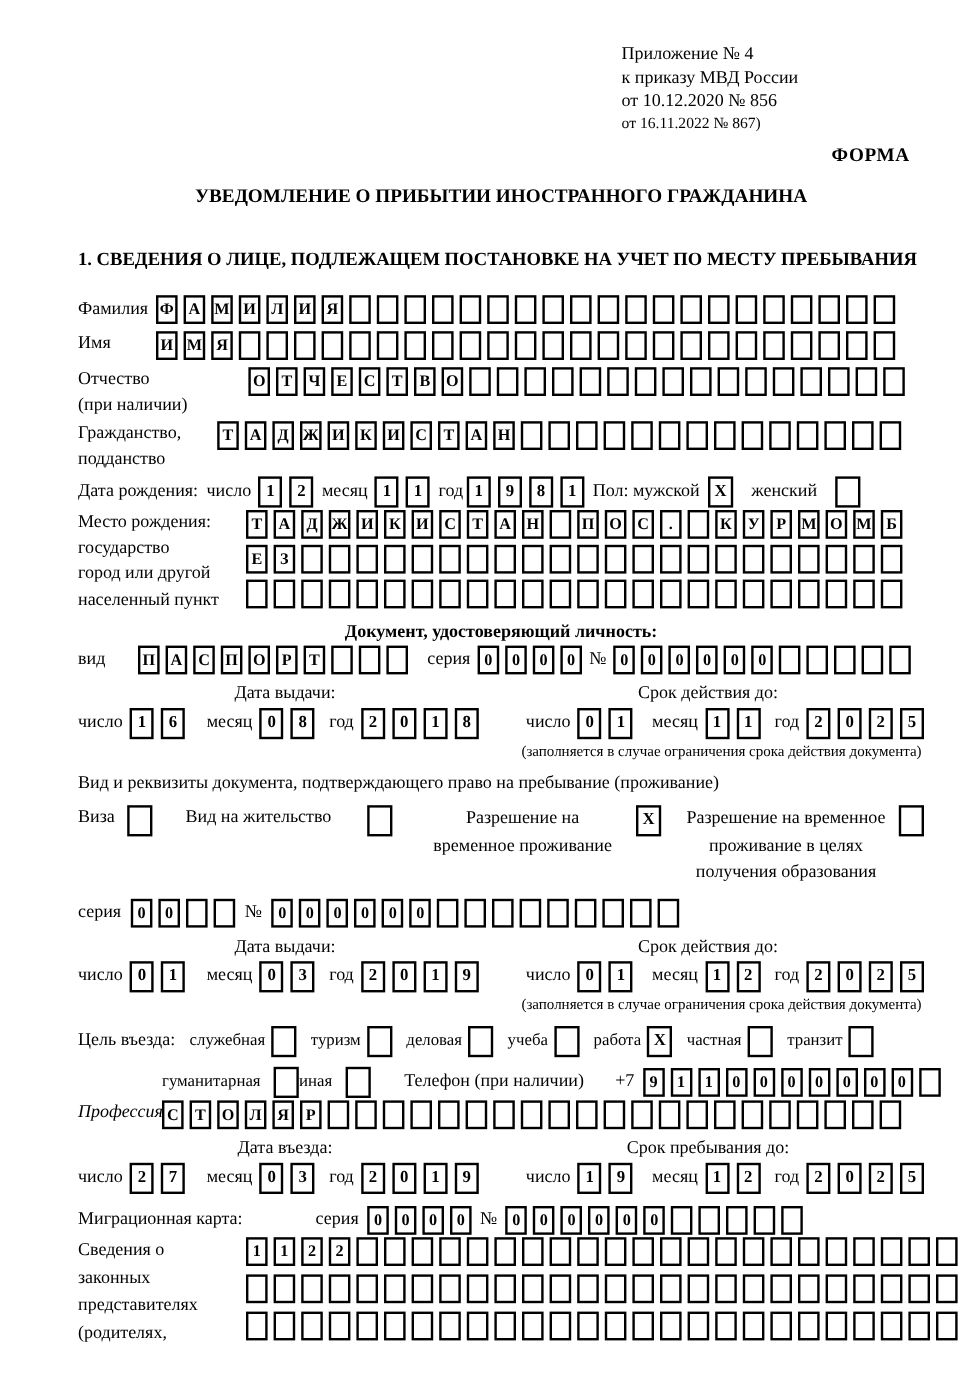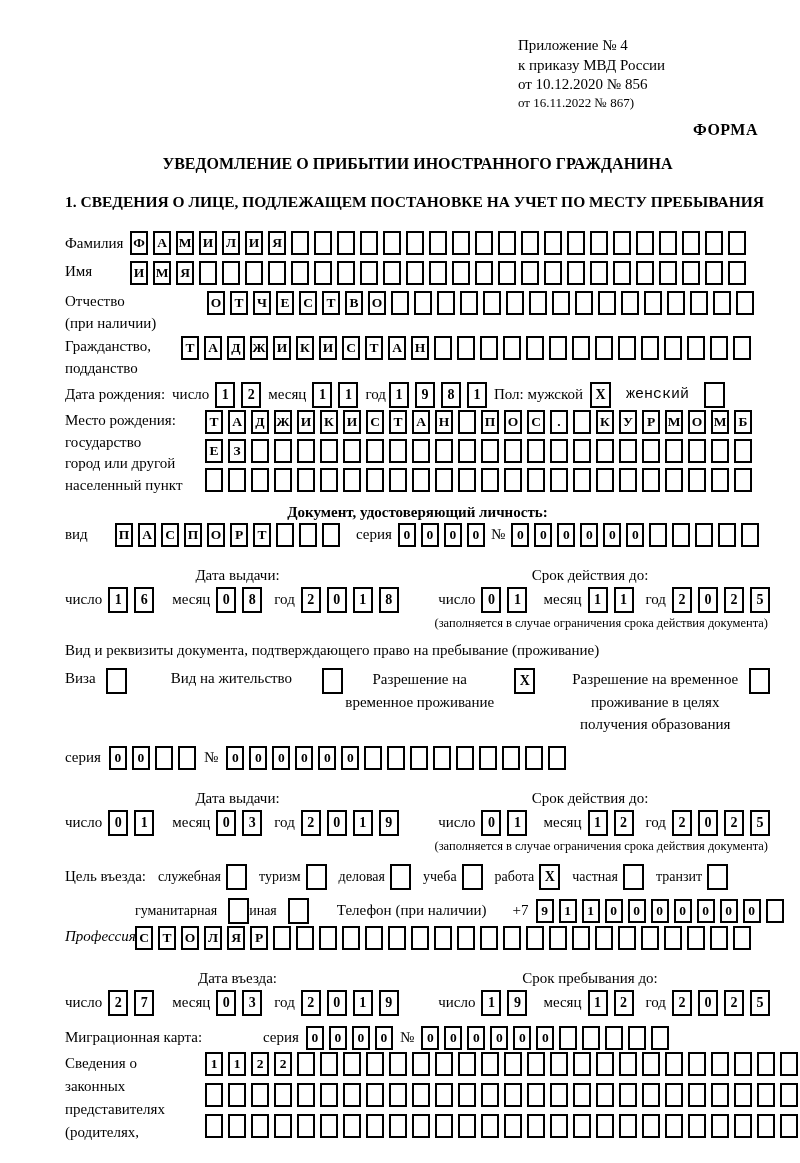--- a/index.html
+++ b/index.html
@@ -9,51 +9,51 @@
         padding:36px 30px 0 65px;}
   
   .hdr{margin-left:auto;width:252px;}
   .hline{font-size:15px;line-height:1.3;}
   .hsub{font-size:13px;line-height:1.3;}
   .hsub:first-of-type{margin-top:3px;}
   .forma{text-align:right;padding-right:12px;font-weight:bold;font-size:16px;
          margin-top:10px;letter-spacing:.5px;}
   .title{text-align:center;font-weight:bold;font-size:16px;margin-top:14px;line-height:1.4;}
   .blankline{display:inline-block;width:52px;border-bottom:2.5px solid #000;height:13px;margin-left:14px;}
-  .sect{font-weight:bold;font-size:15.5px;margin-top:17px;}
+  .sect{font-weight:bold;font-size:15.5px;margin-top:32px;}
   
   .frow{display:flex;align-items:flex-start;margin-top:6px;}
   .flabel{font-size:15px;line-height:1.45;flex:0 0 auto;}
   .flabel-s{font-size:14px;line-height:1.5;flex:0 0 auto;}
   .w65{width:65px;} .w70{width:70px;font-style:italic;} .w116{width:116px;} .w140{width:140px;} .w142{width:142px;} .w175{width:175px;}
   .mt20{margin-top:20px;align-items:flex-end;} .mt10{margin-top:10px;} .mt2{margin-top:2px;} .mt0{margin-top:0;}
   
   .cellrow{display:inline-flex;gap:5px;flex:0 0 auto;}
   .cell{box-sizing:border-box;width:18px;height:24px;border:2px solid #000;background:#fff;
         display:inline-flex;align-items:center;justify-content:center;
         font-weight:bold;font-size:13.5px;font-family:"Liberation Serif",serif;}
   .date.cellrow{gap:6px;}
   .date .cell{width:20px;height:26px;font-size:14px;}
   .cbox{box-sizing:border-box;width:21px;height:26px;border:2px solid #000;background:#fff;
         display:inline-flex;align-items:center;justify-content:center;
         font-weight:bold;font-size:14px;flex:0 0 auto;}
   .stack{display:flex;flex-direction:column;gap:5px;}
   
   .dochead{font-weight:bold;text-align:center;margin-top:7px;font-size:15px;}
   .dg{display:inline-flex;align-items:center;gap:6px;flex:0 0 auto;}
-  .dates{display:flex;margin-top:20px;}
+  .dates{display:flex;margin-top:8px;}
   .dcol-l{width:345px;flex:0 0 auto;}
   .dcol-r{flex:1;}
   .dhead{text-align:center;font-size:15px;}
   .dhead-r{text-align:center;font-size:15px;}
   .dboxes{display:flex;align-items:center;gap:6px;margin-top:3px;}
   .note{font-size:12.5px;text-align:right;margin-top:3px;padding-right:2px;}
   .intro{font-size:15px;line-height:1.55;margin-top:8px;}
   
-  .opts{display:flex;align-items:flex-start;margin-top:6px;gap:16px;}
+  .opts{display:flex;align-items:flex-start;margin-top:6px;}
   .opt{display:flex;align-items:flex-start;}
   .optlabel{text-align:center;line-height:1.5;}
   
   .popt{display:flex;align-items:center;gap:5px;flex:0 0 auto;}
   .opts1{display:flex;align-items:center;gap:12px;margin-top:10px;flex-wrap:nowrap;}
   .opts2{display:flex;align-items:center;margin-top:8px;margin-left:70px;}
 </style>
 </head>
 <body>
 
@@ -227,21 +227,21 @@
       <span class="flabel">год</span>
       <span class="cellrow date">
           <span class="cell">1</span>
           <span class="cell">9</span>
           <span class="cell">8</span>
           <span class="cell">1</span>
         </span>
     </span>
     <span class="flabel">Пол: мужской</span>
     <span class="cbox">X</span>
-    <span class="flabel" style="margin-left:8px;font-family:Liberation Mono, monospace;">женский</span>
+    <span class="flabel" style="margin-left:8px;">женский</span>
     <span class="cbox" style="margin-left:8px;"></span>
   </div>
 
   <div class="frow mt2">
     <span class="flabel w140">
       <span style="display:block">Место рождения:</span>
       <span style="display:block">государство</span>
       <span style="display:block">город или другой</span>
       <span style="display:block">населенный пункт</span>
     </span>

